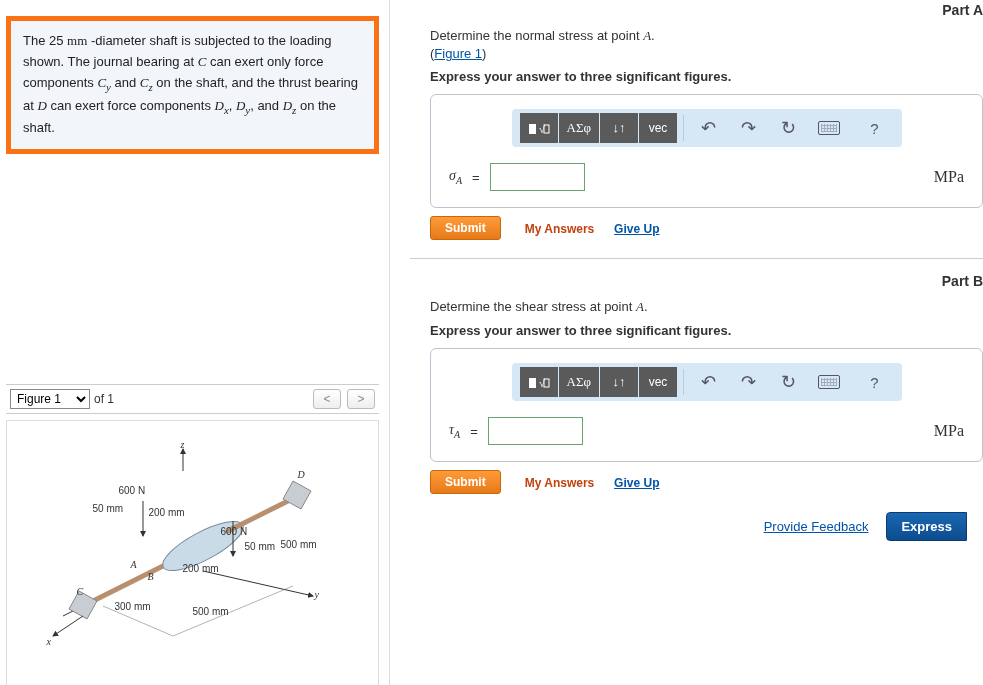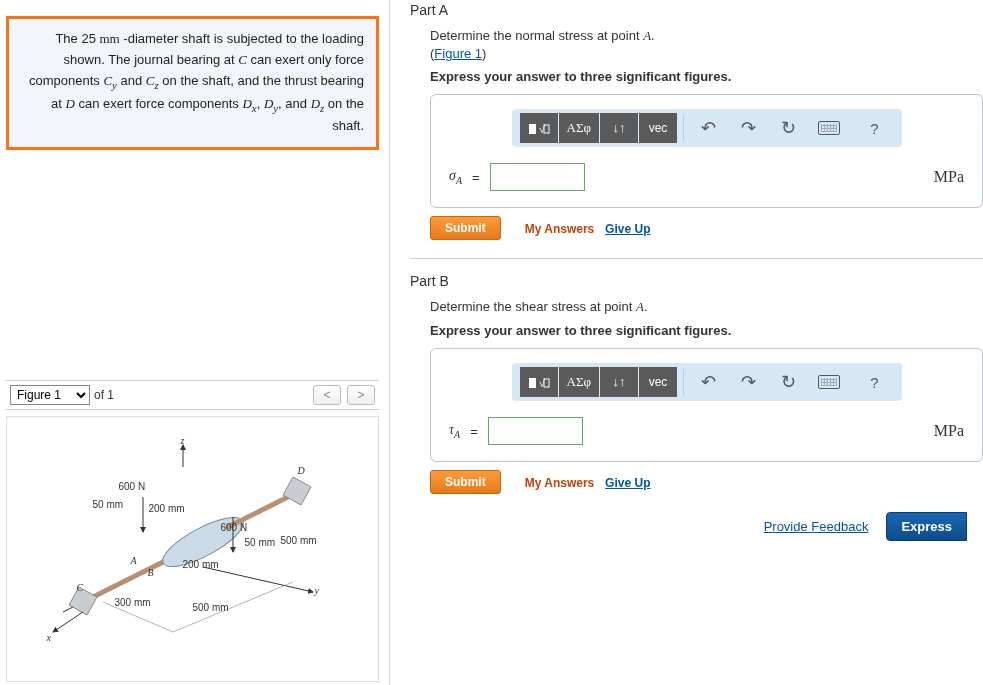--- a/index.html
+++ b/index.html
@@ -1,34 +1,34 @@
 <!DOCTYPE html>
 <html><head>
 <meta charset="utf-8">
 <style>
 * { box-sizing: border-box; margin: 0; padding: 0; }
 body { font-family: Arial, Helvetica, sans-serif; font-size: 13px; color: #333; background: #fff; width: 983px; }
 .container { display: flex; }
 .left-col { width: 390px; padding: 16px 10px 10px 6px; border-right: 1px solid #ddd; }
 .right-col { flex: 1; padding: 0 0 10px 20px; }
-.problem-box { border: 3px solid #f97316; background: #f2f6fa; padding: 10px 12px; margin-bottom: 230px; line-height: 1.6; font-size: 13px; color: #222; text-align: right; }
+.problem-box { border: 5px solid #f97316; background: #f2f6fa; padding: 10px 12px; margin-bottom: 230px; line-height: 1.6; font-size: 13px; color: #222; }
 .problem-box .math { font-family: Georgia, 'Times New Roman', serif; font-style: italic; }
 .problem-box .unit { font-family: Georgia, 'Times New Roman', serif; }
 .fig-header { display: flex; align-items: center; justify-content: space-between; border-top: 1px solid #ccc; border-bottom: 1px solid #ccc; padding: 4px 4px; margin-bottom: 6px; }
 .fig-header .fig-left { display: flex; align-items: center; gap: 4px; }
 .fig-select { border: 1px solid #888; background: #fff; font-size: 12px; padding: 1px 2px; width: 80px; }
 .fig-of { font-size: 12px; }
 .fig-nav { display: flex; gap: 6px; }
 .nav-btn { width: 28px; height: 20px; border: 1px solid #bbb; background: linear-gradient(#fff,#eee); border-radius: 3px; color: #888; font-size: 12px; cursor: pointer; display: flex; align-items: center; justify-content: center; }
 .figure-body { border: 1px solid #ddd; padding: 20px 10px 10px; height: 266px; background: #fff; position: relative; }
 .fig-placeholder { width: 320px; height: 210px; margin: 0 auto; position: relative; font-size: 10px; font-family: Georgia, serif; font-style: italic; color: #333; }
 .fig-placeholder svg { position: absolute; inset: 0; }
 .fig-label { position: absolute; font-style: normal; font-family: Arial; font-size: 10px; }
 .fig-label.it { font-family: Georgia, serif; font-style: italic; }
-.part-title { font-weight: normal; font-size: 14px; margin: 2px 0 10px 0; }
+.part-title { font-weight: bold; font-size: 14px; margin: 2px 0 10px 0; text-align: right; }
 .part-block { margin-bottom: 18px; }
 .part-indent { margin-left: 20px; }
 .prompt-line { margin-bottom: 2px; font-size: 13px; }
 .figlink { color: #0055aa; text-decoration: underline; cursor: pointer; }
 .bold-line { font-weight: bold; margin: 8px 0 10px 0; font-size: 13px; }
 .answer-box { border: 1px solid #bcc6d0; border-radius: 6px; padding: 14px 18px 16px; background: #fff; margin-bottom: 8px; }
 .toolbar { background: #d6e8f5; border-radius: 4px; padding: 4px 8px; margin: 0 auto 16px; width: 390px; display: flex; align-items: center; gap: 2px; }
 .tb-group { display: flex; gap: 1px; }
 .tb-btn { background: #5a5a5a; color: #fff; border: none; height: 30px; min-width: 38px; padding: 0 8px; font-size: 13px; cursor: pointer; display: flex; align-items: center; justify-content: center; font-family: Georgia, serif; }
 .tb-btn.light { background: transparent; color: #556; }
@@ -36,21 +36,21 @@
 .tb-right { margin-left: auto; display: flex; align-items: center; gap: 8px; }
 .answer-row { display: flex; align-items: center; gap: 10px; }
 .var-label { font-family: Georgia, 'Times New Roman', serif; font-style: italic; font-size: 14px; }
 .var-label .sub { font-size: 10px; vertical-align: sub; font-style: italic; }
 .eq { font-family: Arial; font-style: normal; }
 .ans-input { width: 95px; height: 28px; border: 1px solid #7a9; border-color:#6ba46b; padding: 2px 4px; font-size: 13px; }
 .unit-label { margin-left: auto; font-family: Georgia, 'Times New Roman', serif; font-size: 16px; text-align: right; }
 .submit-row { display: flex; align-items: center; gap: 24px; margin-top: 4px; }
 .submit-btn { background: linear-gradient(#ff9b3a,#e77a18); color: #fff; border: 1px solid #c9660a; border-radius: 3px; padding: 4px 14px; font-weight: bold; font-size: 12px; cursor: pointer; }
 .my-answers { color: #c2410c; font-size: 12px; font-weight: bold; }
-.giveup { color: #0055aa; text-decoration: underline; cursor: pointer; font-size: 12px; font-weight: bold; }
+.giveup { color: #0055aa; text-decoration: underline; cursor: pointer; font-size: 12px; font-weight: bold; margin-left: 9px; }
 .divider { border-top: 1px solid #ccc; margin: 16px 0 14px; }
 .footer-row { display: flex; justify-content: flex-end; align-items: center; gap: 18px; margin-top: 14px; padding-right: 16px; }
 .feedback-link { color: #0055aa; text-decoration: underline; cursor: pointer; font-size: 13px; }
 .continue-btn { background: linear-gradient(#1a67b3,#0d4c8e); color: #fff; border: 1px solid #0a3c72; border-radius: 4px 0 0 4px; padding: 6px 14px; font-weight: bold; font-size: 13px; cursor: pointer; }
 .kbd-icon { display: inline-block; width: 22px; height: 14px; border: 1px solid #556; border-radius: 2px; position: relative; }
 .kbd-icon::before { content: ""; position: absolute; inset: 2px; background: repeating-linear-gradient(90deg,#556 0 1px,transparent 1px 3px),repeating-linear-gradient(0deg,#556 0 1px,transparent 1px 3px); opacity: .4; }
 </style>
 </head>
 <body>
 

